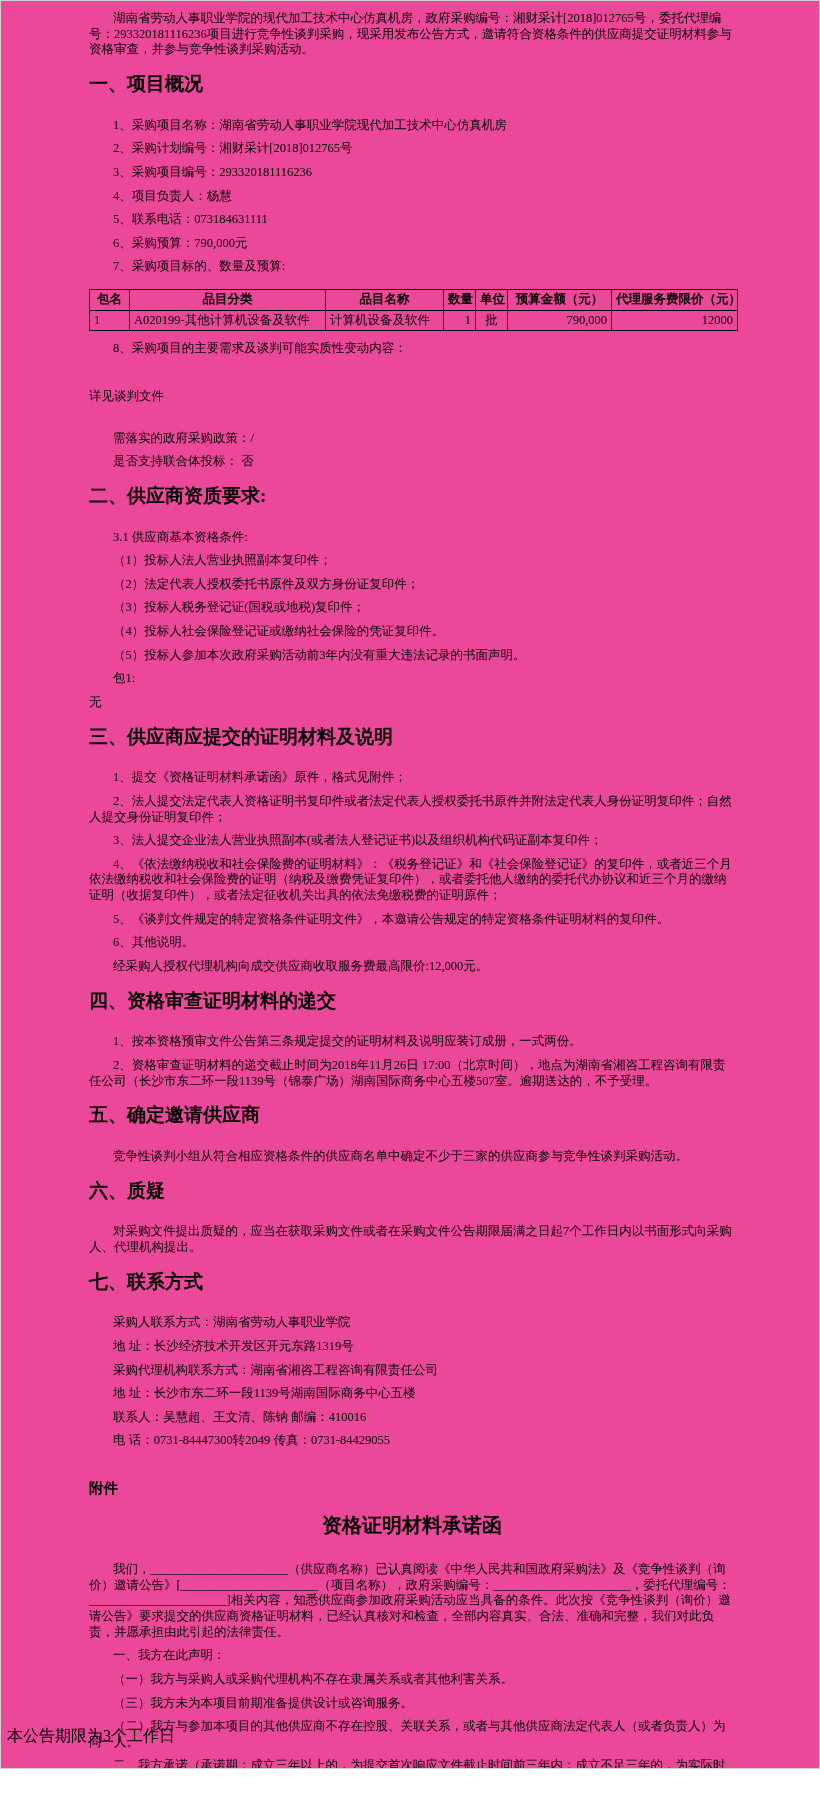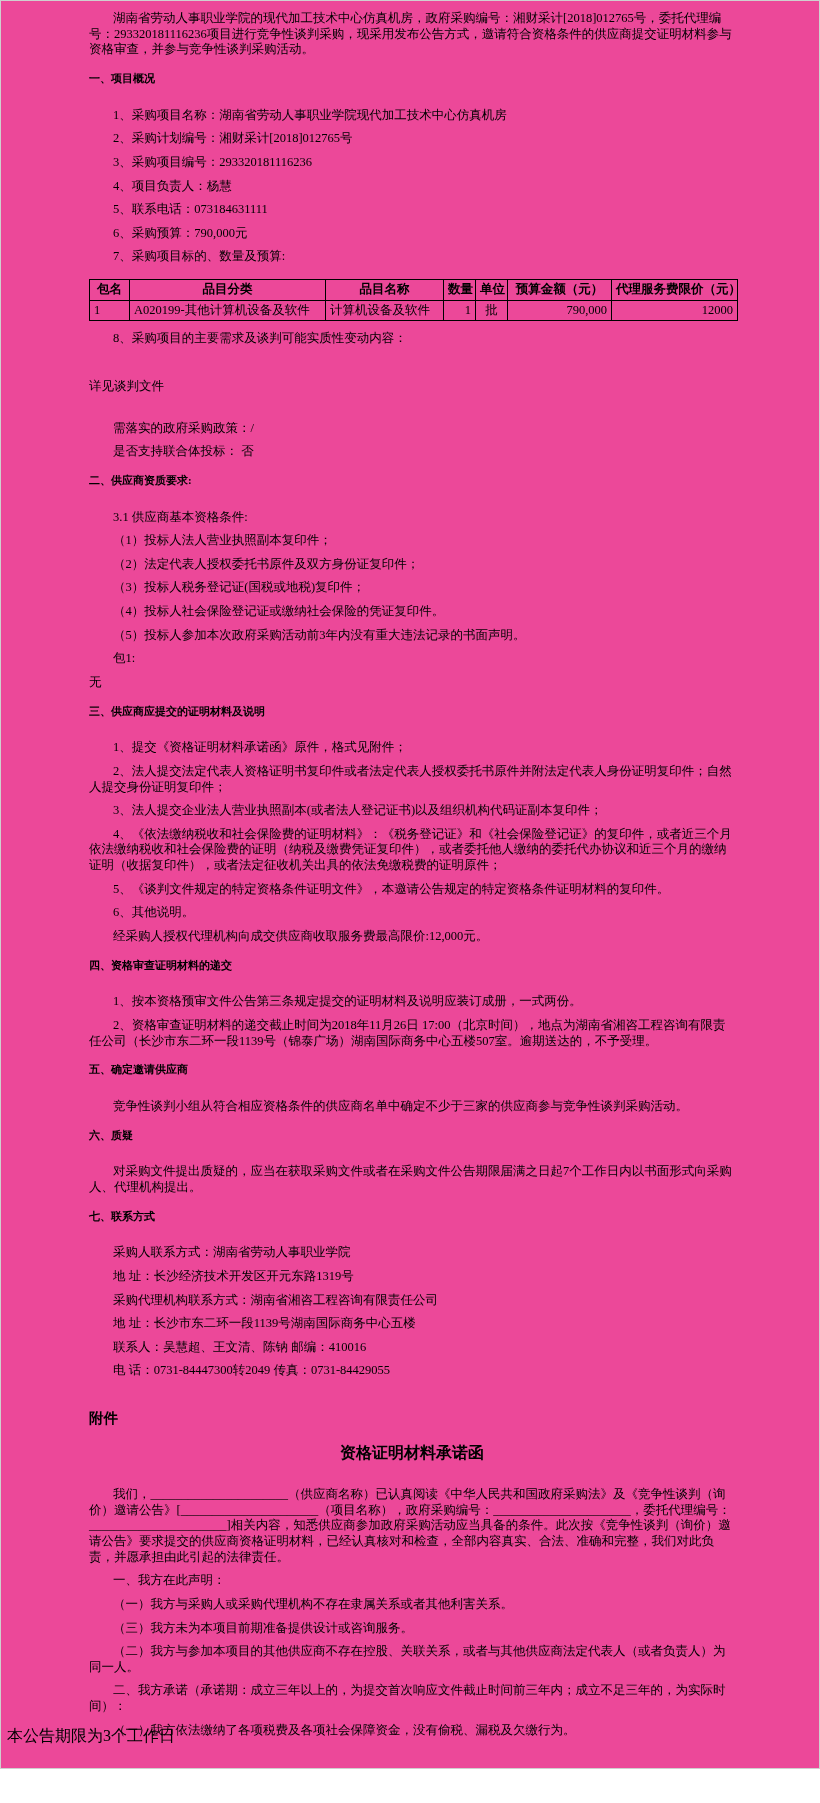--- a/index.html
+++ b/index.html
@@ -12,21 +12,21 @@
     color:#000;
     font-family:"Liberation Serif","DejaVu Serif",serif;
     font-size:12.5px;
     line-height:1.25;
     overflow:hidden;
   }
   .content { padding:10px 84px 0 88px; }
   p { margin:0; }
   .intro { text-indent:24px; }
   .sec {
-    font-size:11px; font-weight:700;
+    font-size:19px; font-weight:700;
     margin:14px 0 22px 0;
   }
   .item { text-indent:24px; margin:8px 0; }
   .plain { text-indent:0; margin:8px 0; }
   .sp-32 { margin-top:32px; }
   .sp-26 { margin-top:26px; }
   table.items {
     border-collapse:collapse; table-layout:fixed;
     width:648px; margin:14px 0 10px 0;
     font-size:12.5px;
@@ -34,21 +34,21 @@
   }
   table.items th, table.items td {
     border:1px solid #000; padding:2px 4px; height:19px;
     overflow:hidden; white-space:nowrap; box-sizing:border-box;
   }
   table.items th { font-weight:700; text-align:center; }
   .c-left { text-align:left; }
   .c-center { text-align:center; }
   .c-right { text-align:right; }
   .attach-label { font-size:14.5px; font-weight:700; margin:30px 0 0 0; }
-  .attach-title { font-size:16px; font-weight:700; text-align:center; margin:16px 0 24px 0; }
+  .attach-title { font-size:20px; font-weight:700; text-align:center; margin:16px 0 24px 0; }
   .footer { position:absolute; left:6px; bottom:22px; font-size:16px; }
 </style>
 </head>
 <body>
 
 <div class="page">
   <div class="content">
 
     <p class="intro">湖南省劳动人事职业学院的现代加工技术中心仿真机房，政府采购编号：湘财采计[2018]012765号，委托代理编号：293320181116236项目进行竞争性谈判采购，现采用发布公告方式，邀请符合资格条件的供应商提交证明材料参与资格审查，并参与竞争性谈判采购活动。</p>
 

